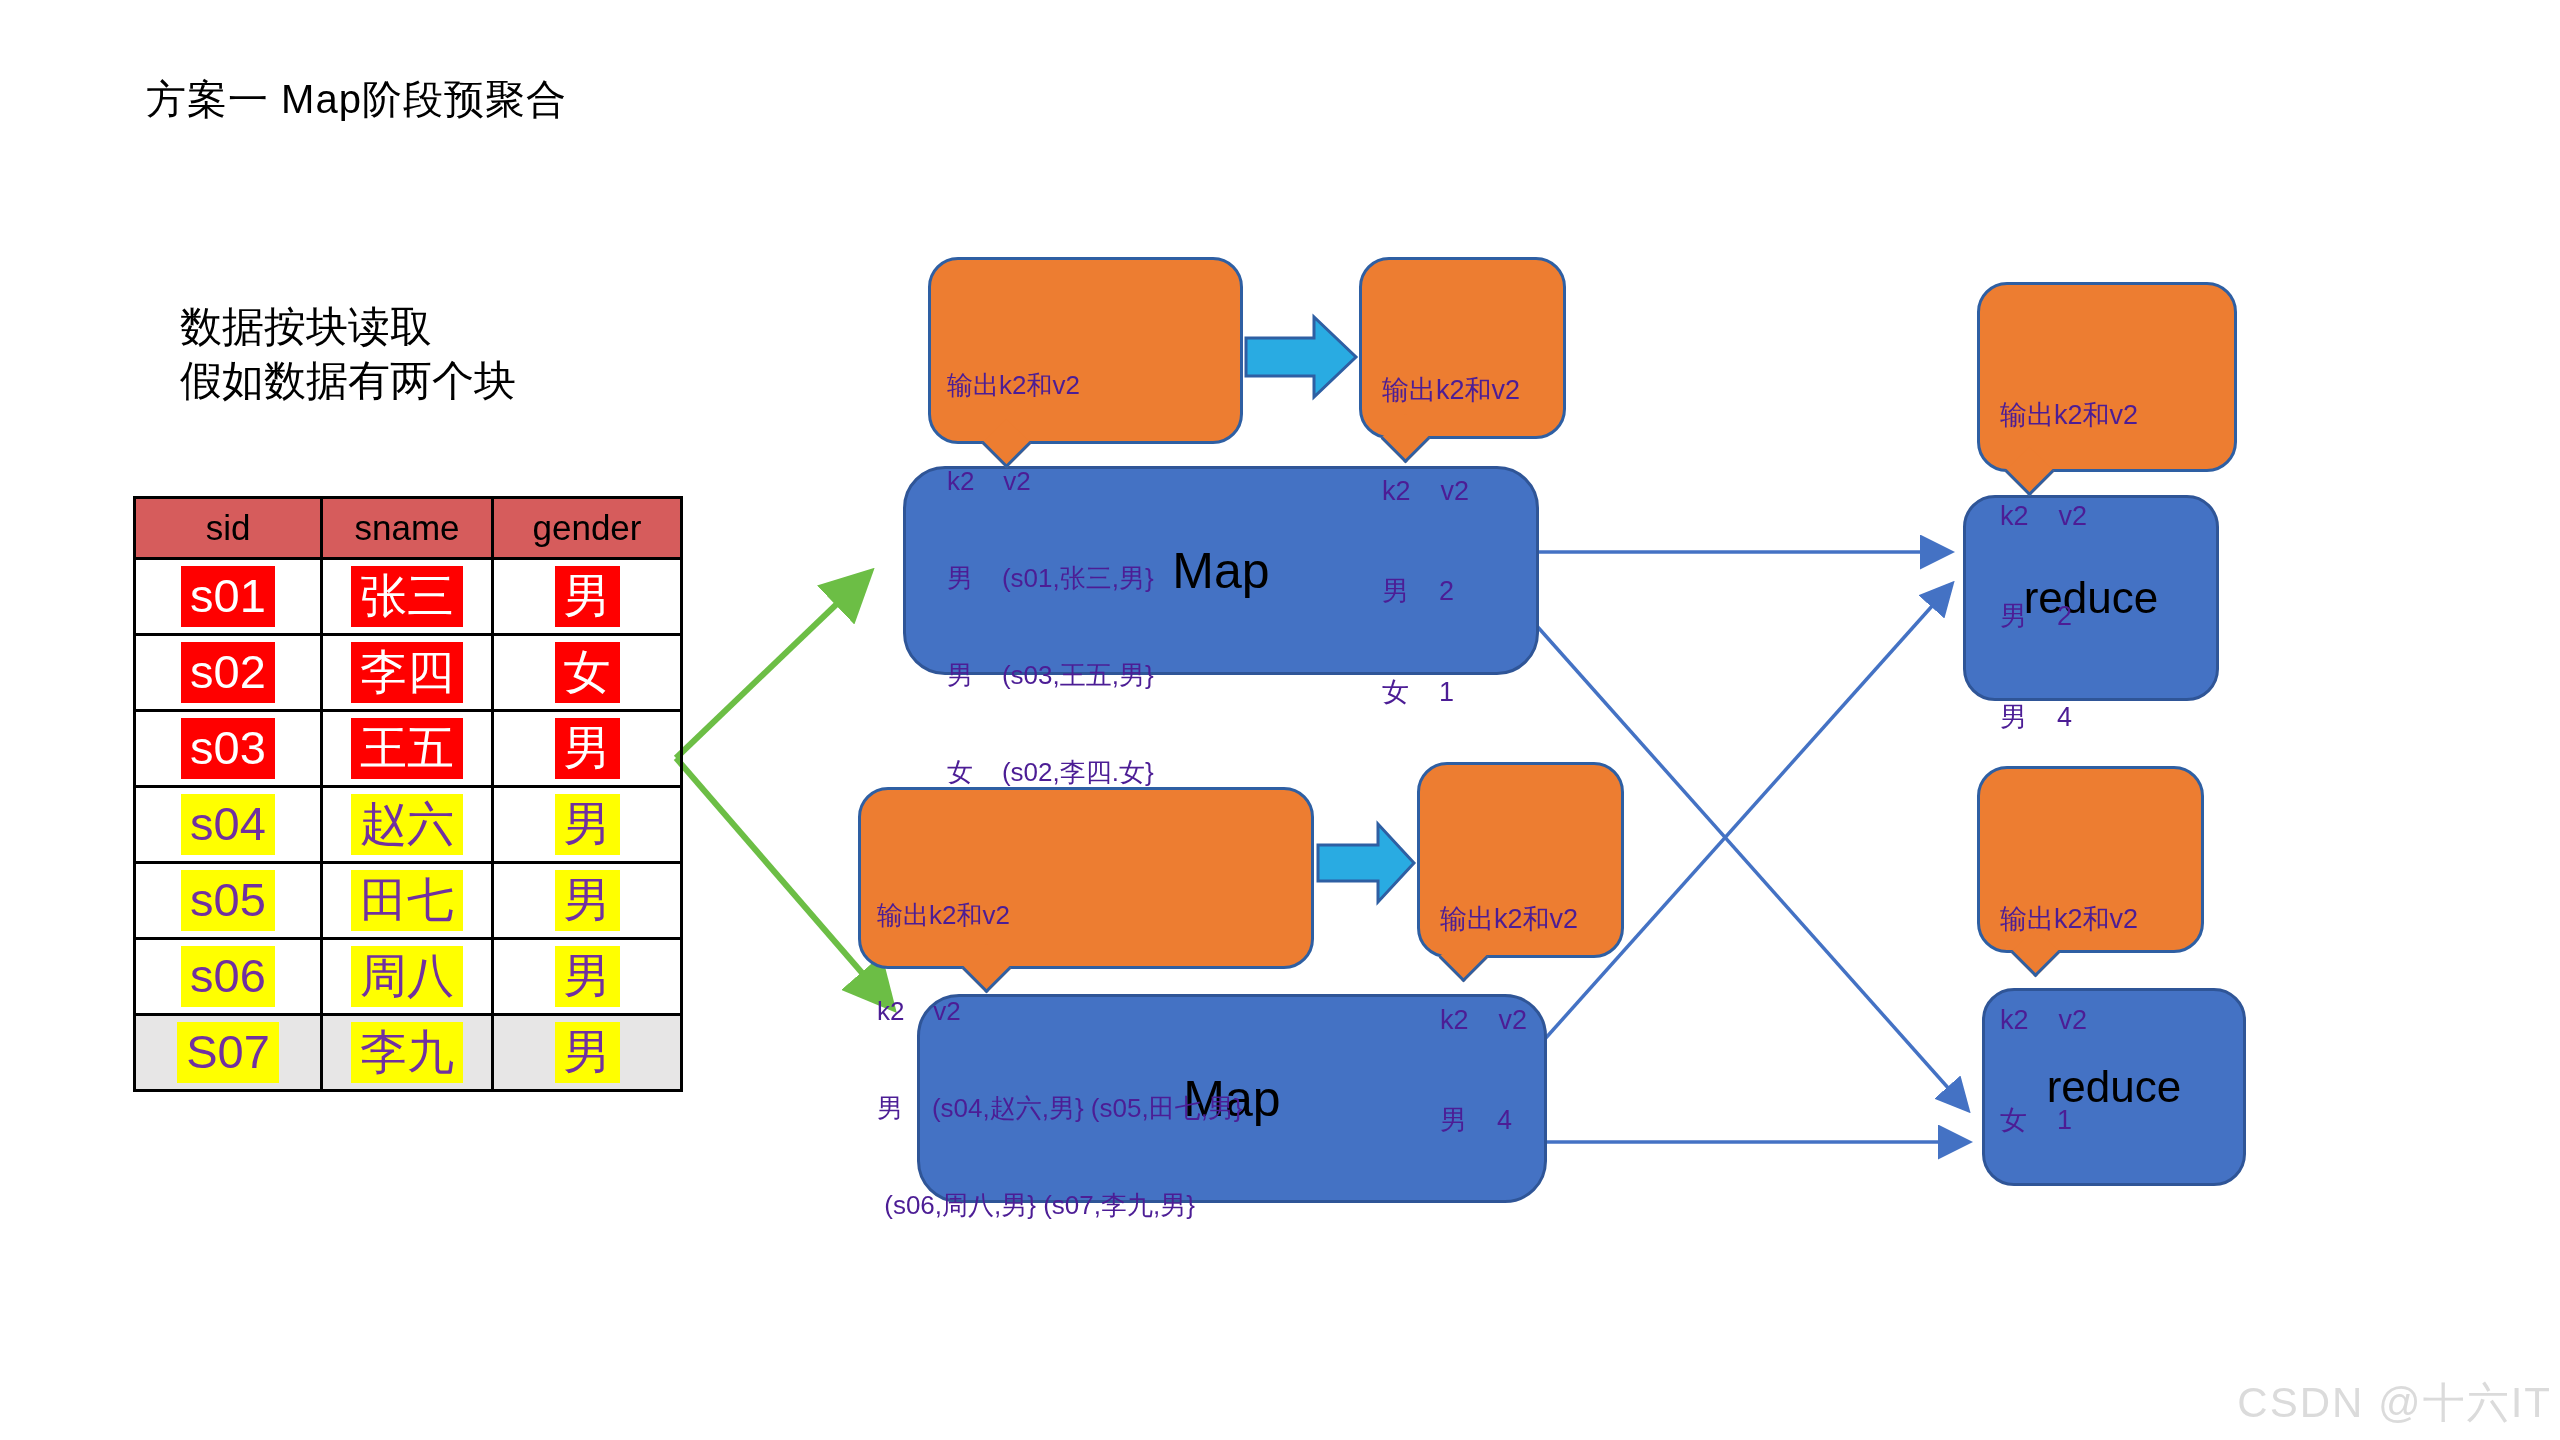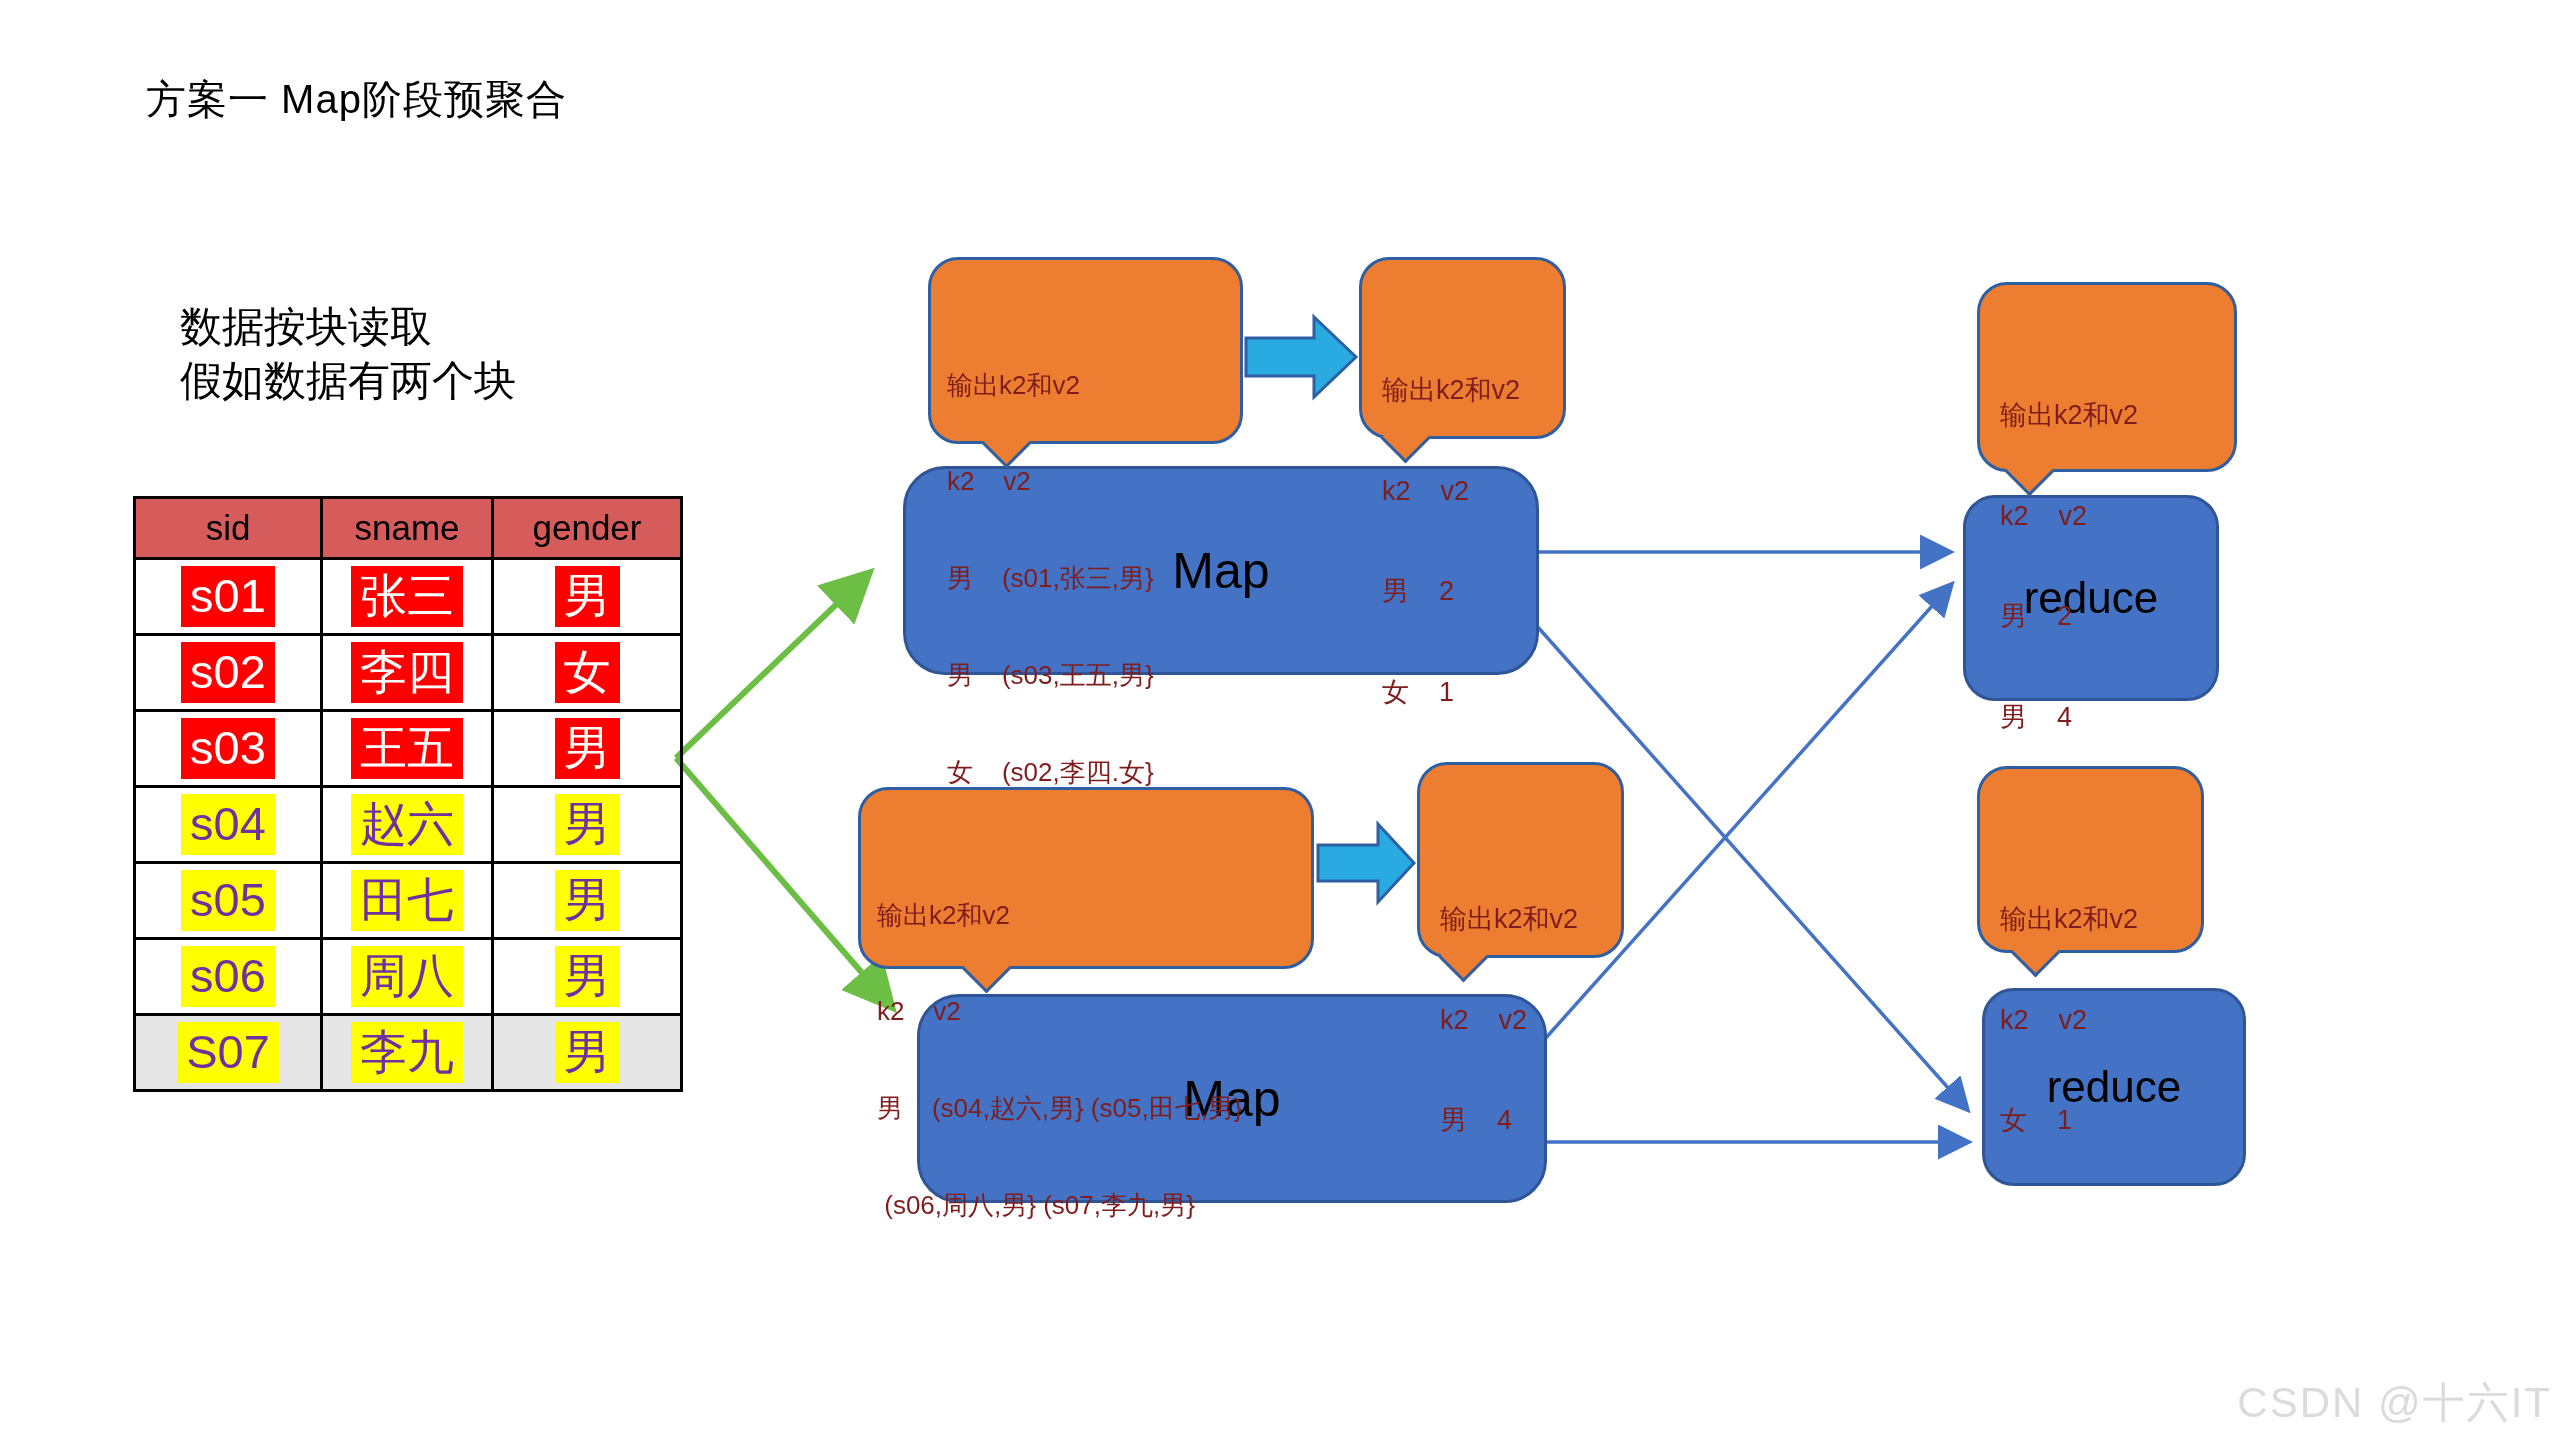--- a/index.html
+++ b/index.html
@@ -38,21 +38,21 @@
   
   .node{
     background:var(--node-blue);border:3px solid var(--node-border);
     color:#000000;display:flex;align-items:center;justify-content:center;
   }
   .node-map{border-radius:42px;font-size:50px;}
   .node-reduce{border-radius:32px;font-size:44px;}
   
   .callout{
     background:var(--callout-orange);border:3px solid var(--callout-border);
-    border-radius:30px;color:#7f1d1d;font-size:27px;line-height:1.24;
+    border-radius:30px;color:#4c1d95;font-size:27px;line-height:1.24;
     padding:14px 20px;box-sizing:border-box;white-space:pre;
   }
   .callout-small{font-size:26px;padding:12px 16px;}
   .tail{
     position:absolute;bottom:-20px;width:32px;height:32px;
     background:var(--callout-orange);
     border-right:3px solid var(--callout-border);
     border-bottom:3px solid var(--callout-border);
     transform:rotate(45deg);
   }

